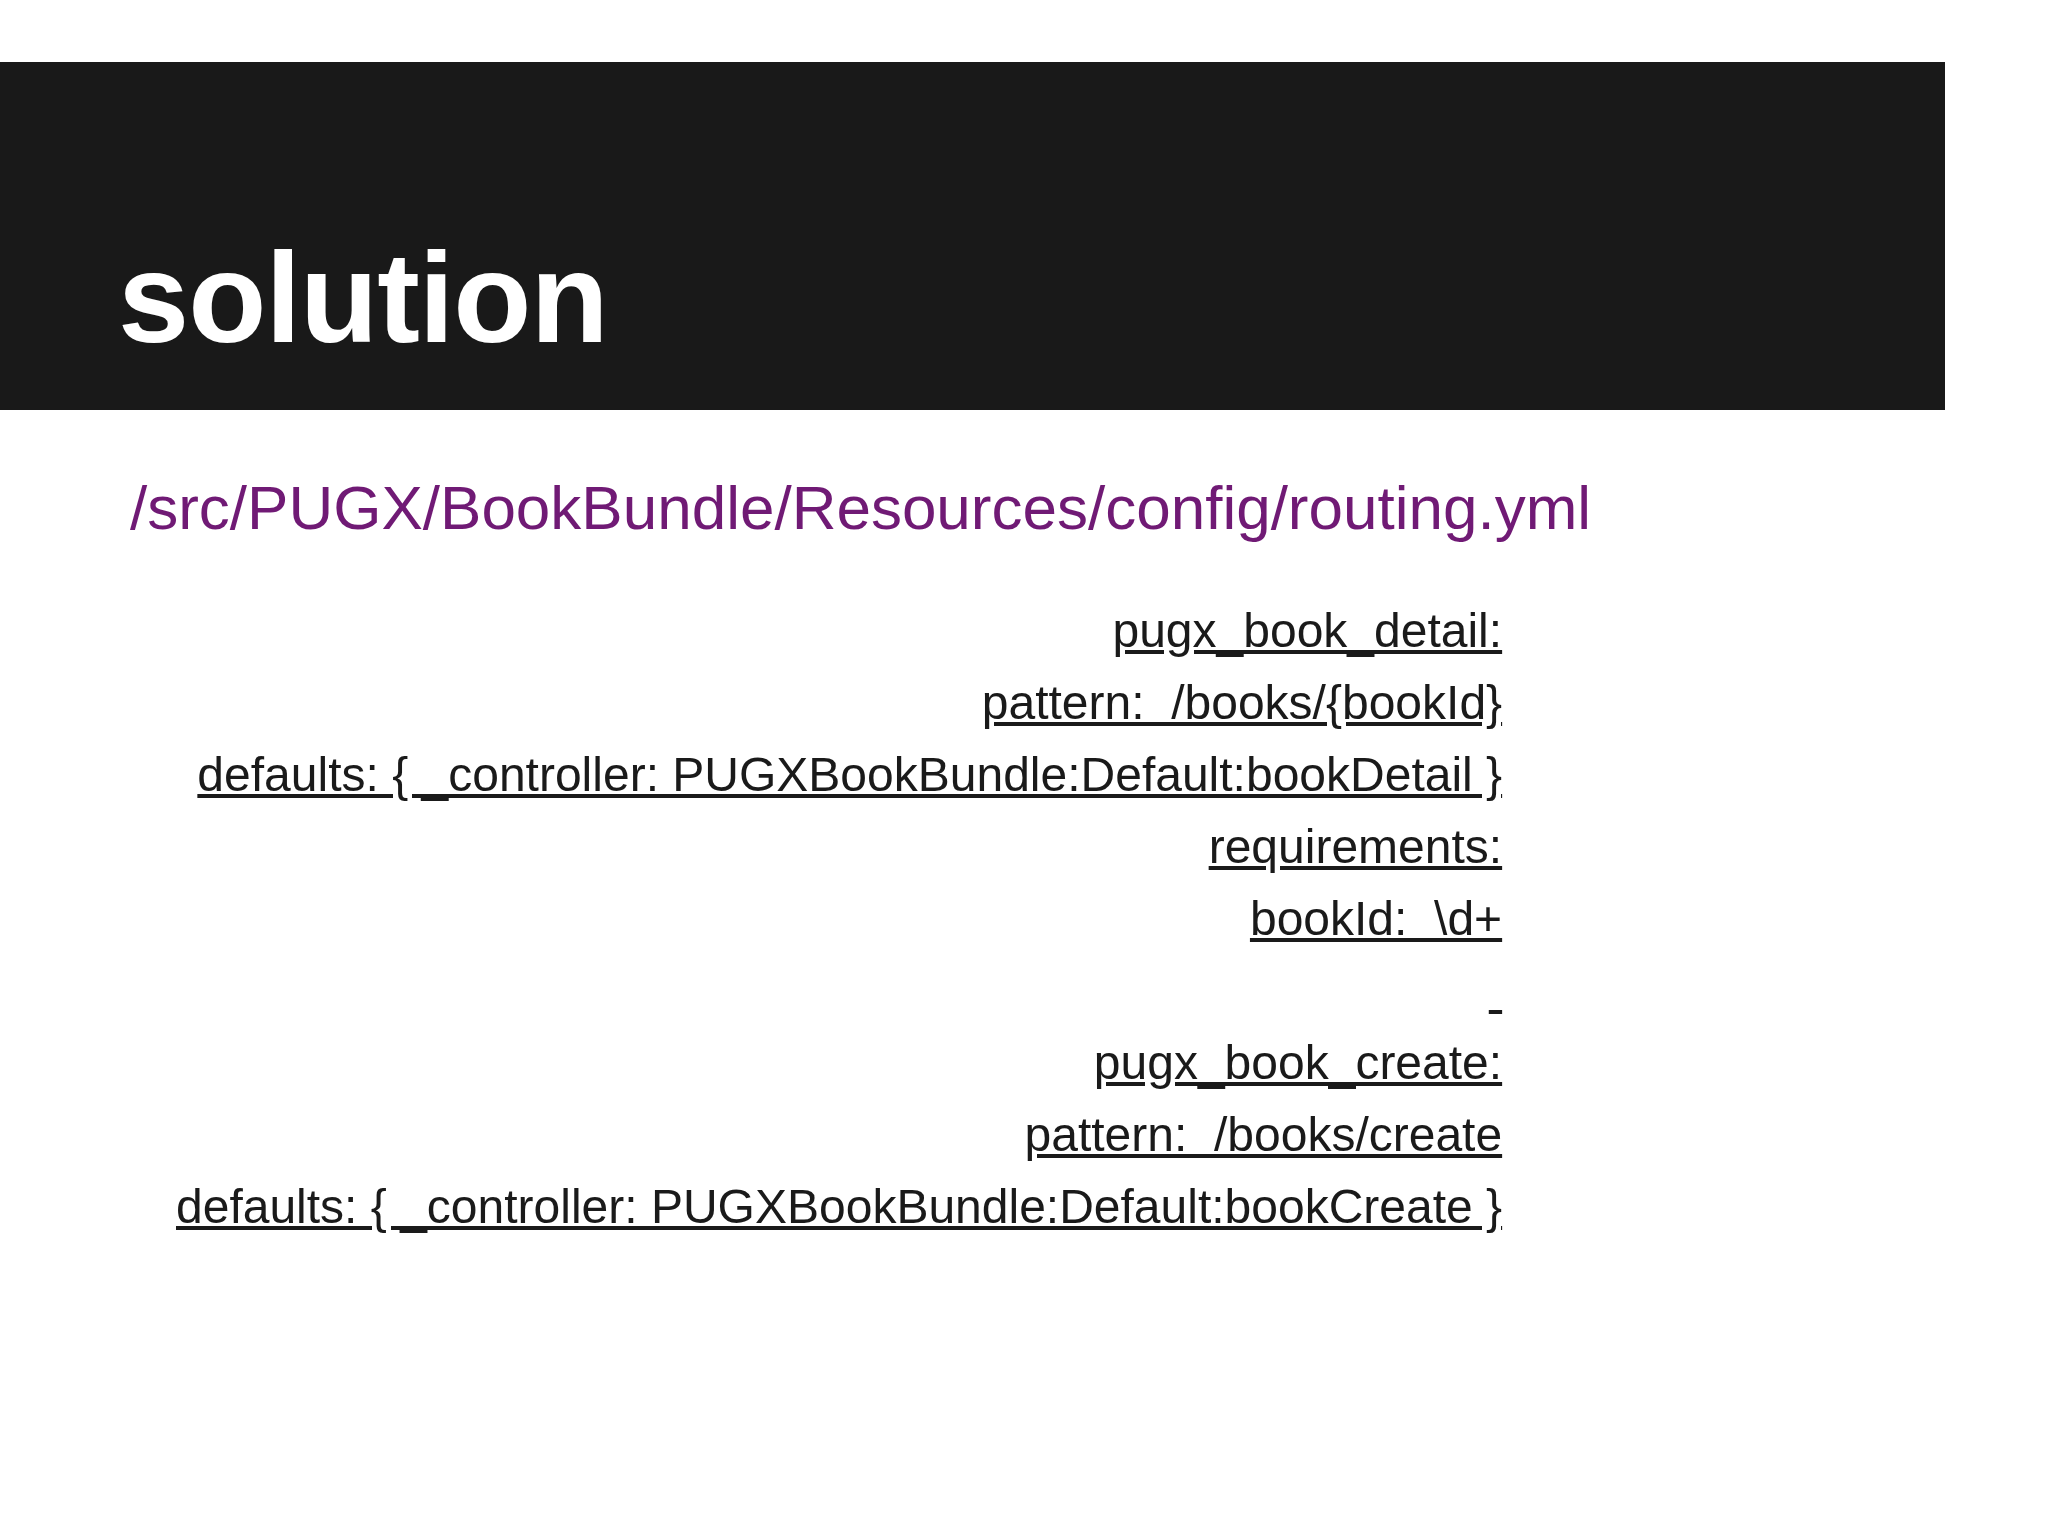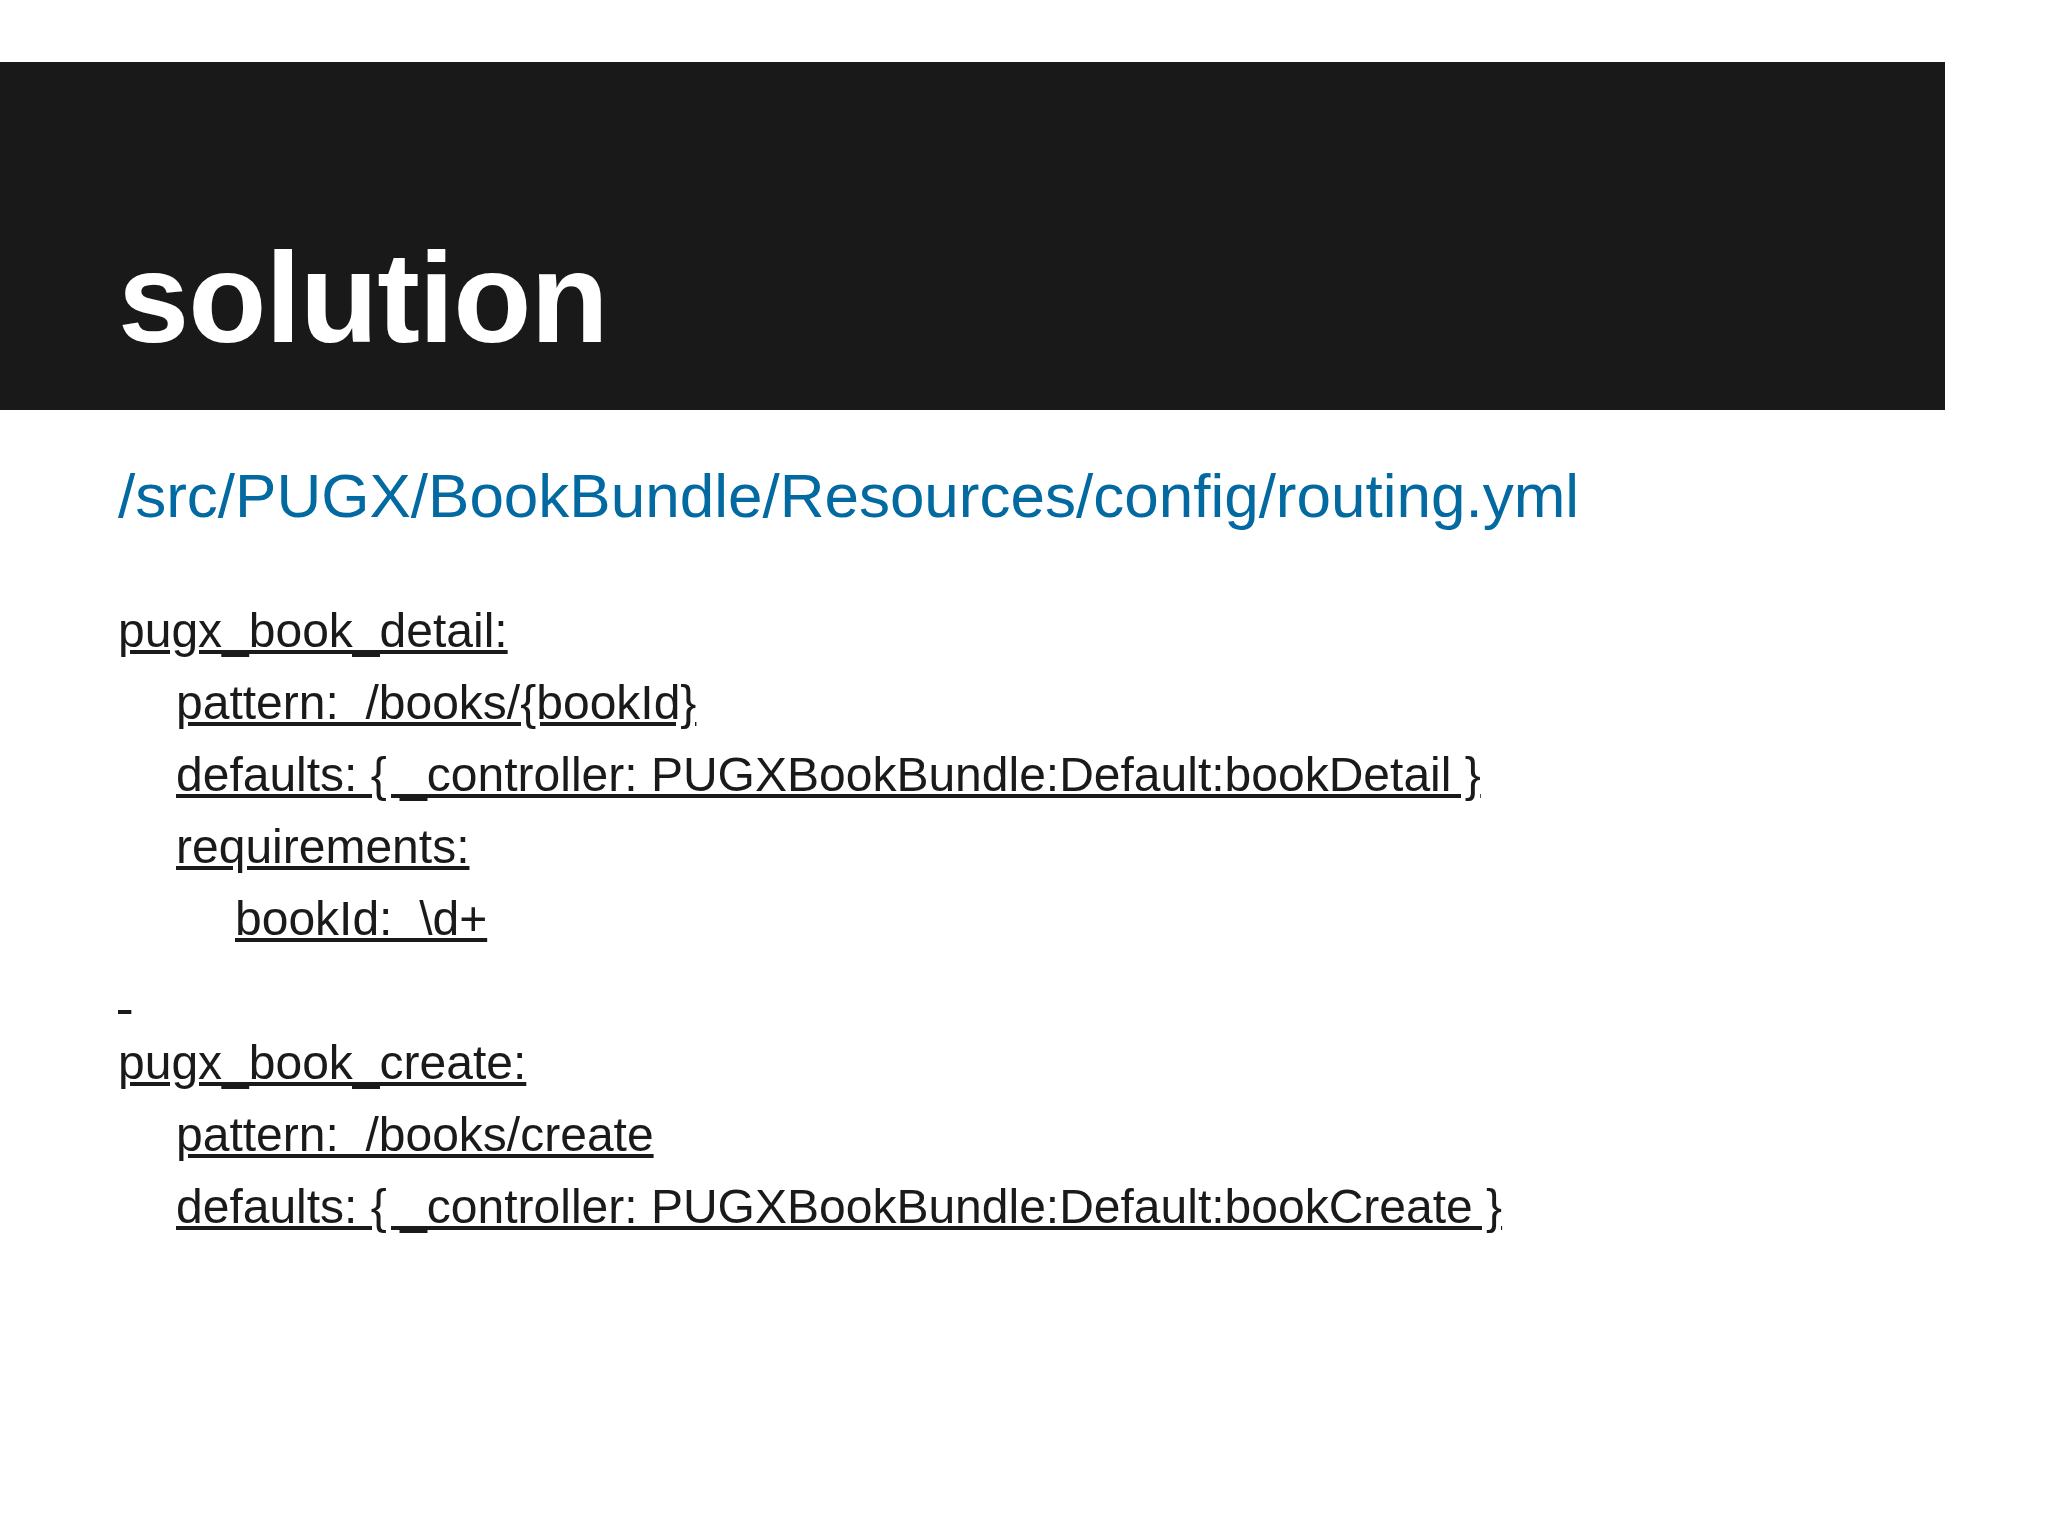--- a/index.html
+++ b/index.html
@@ -14,20 +14,21 @@
     overflow: hidden;
     font-family: "Liberation Sans", sans-serif;
     -webkit-font-smoothing: antialiased;
   }
 
   .slide {
     position: relative;
     width: 2048px;
     height: 1536px;
     background: #ffffff;
+    text-align: right;
   }
 
   
   .title-band {
     position: absolute;
     left: 0;
     top: 62px;
     width: 1945px;
     height: 348px;
     background: #191919;
@@ -54,22 +55,22 @@
     left: 0;
     top: 410px;
     width: 2048px;
     height: 1126px;
   }
 
   .file-path {
     position: absolute;
     left: 118px;
     top: 55px;
-    margin: 0;
-    color: #0369a1;
+    margin: 12px;
+    color: #701a75;
     font-family: "Liberation Sans", sans-serif;
     font-size: 62px;
     line-height: 1.0;
     white-space: nowrap;
   }
 
   .code-block {
     position: absolute;
     left: 118px;
     top: 185px;

